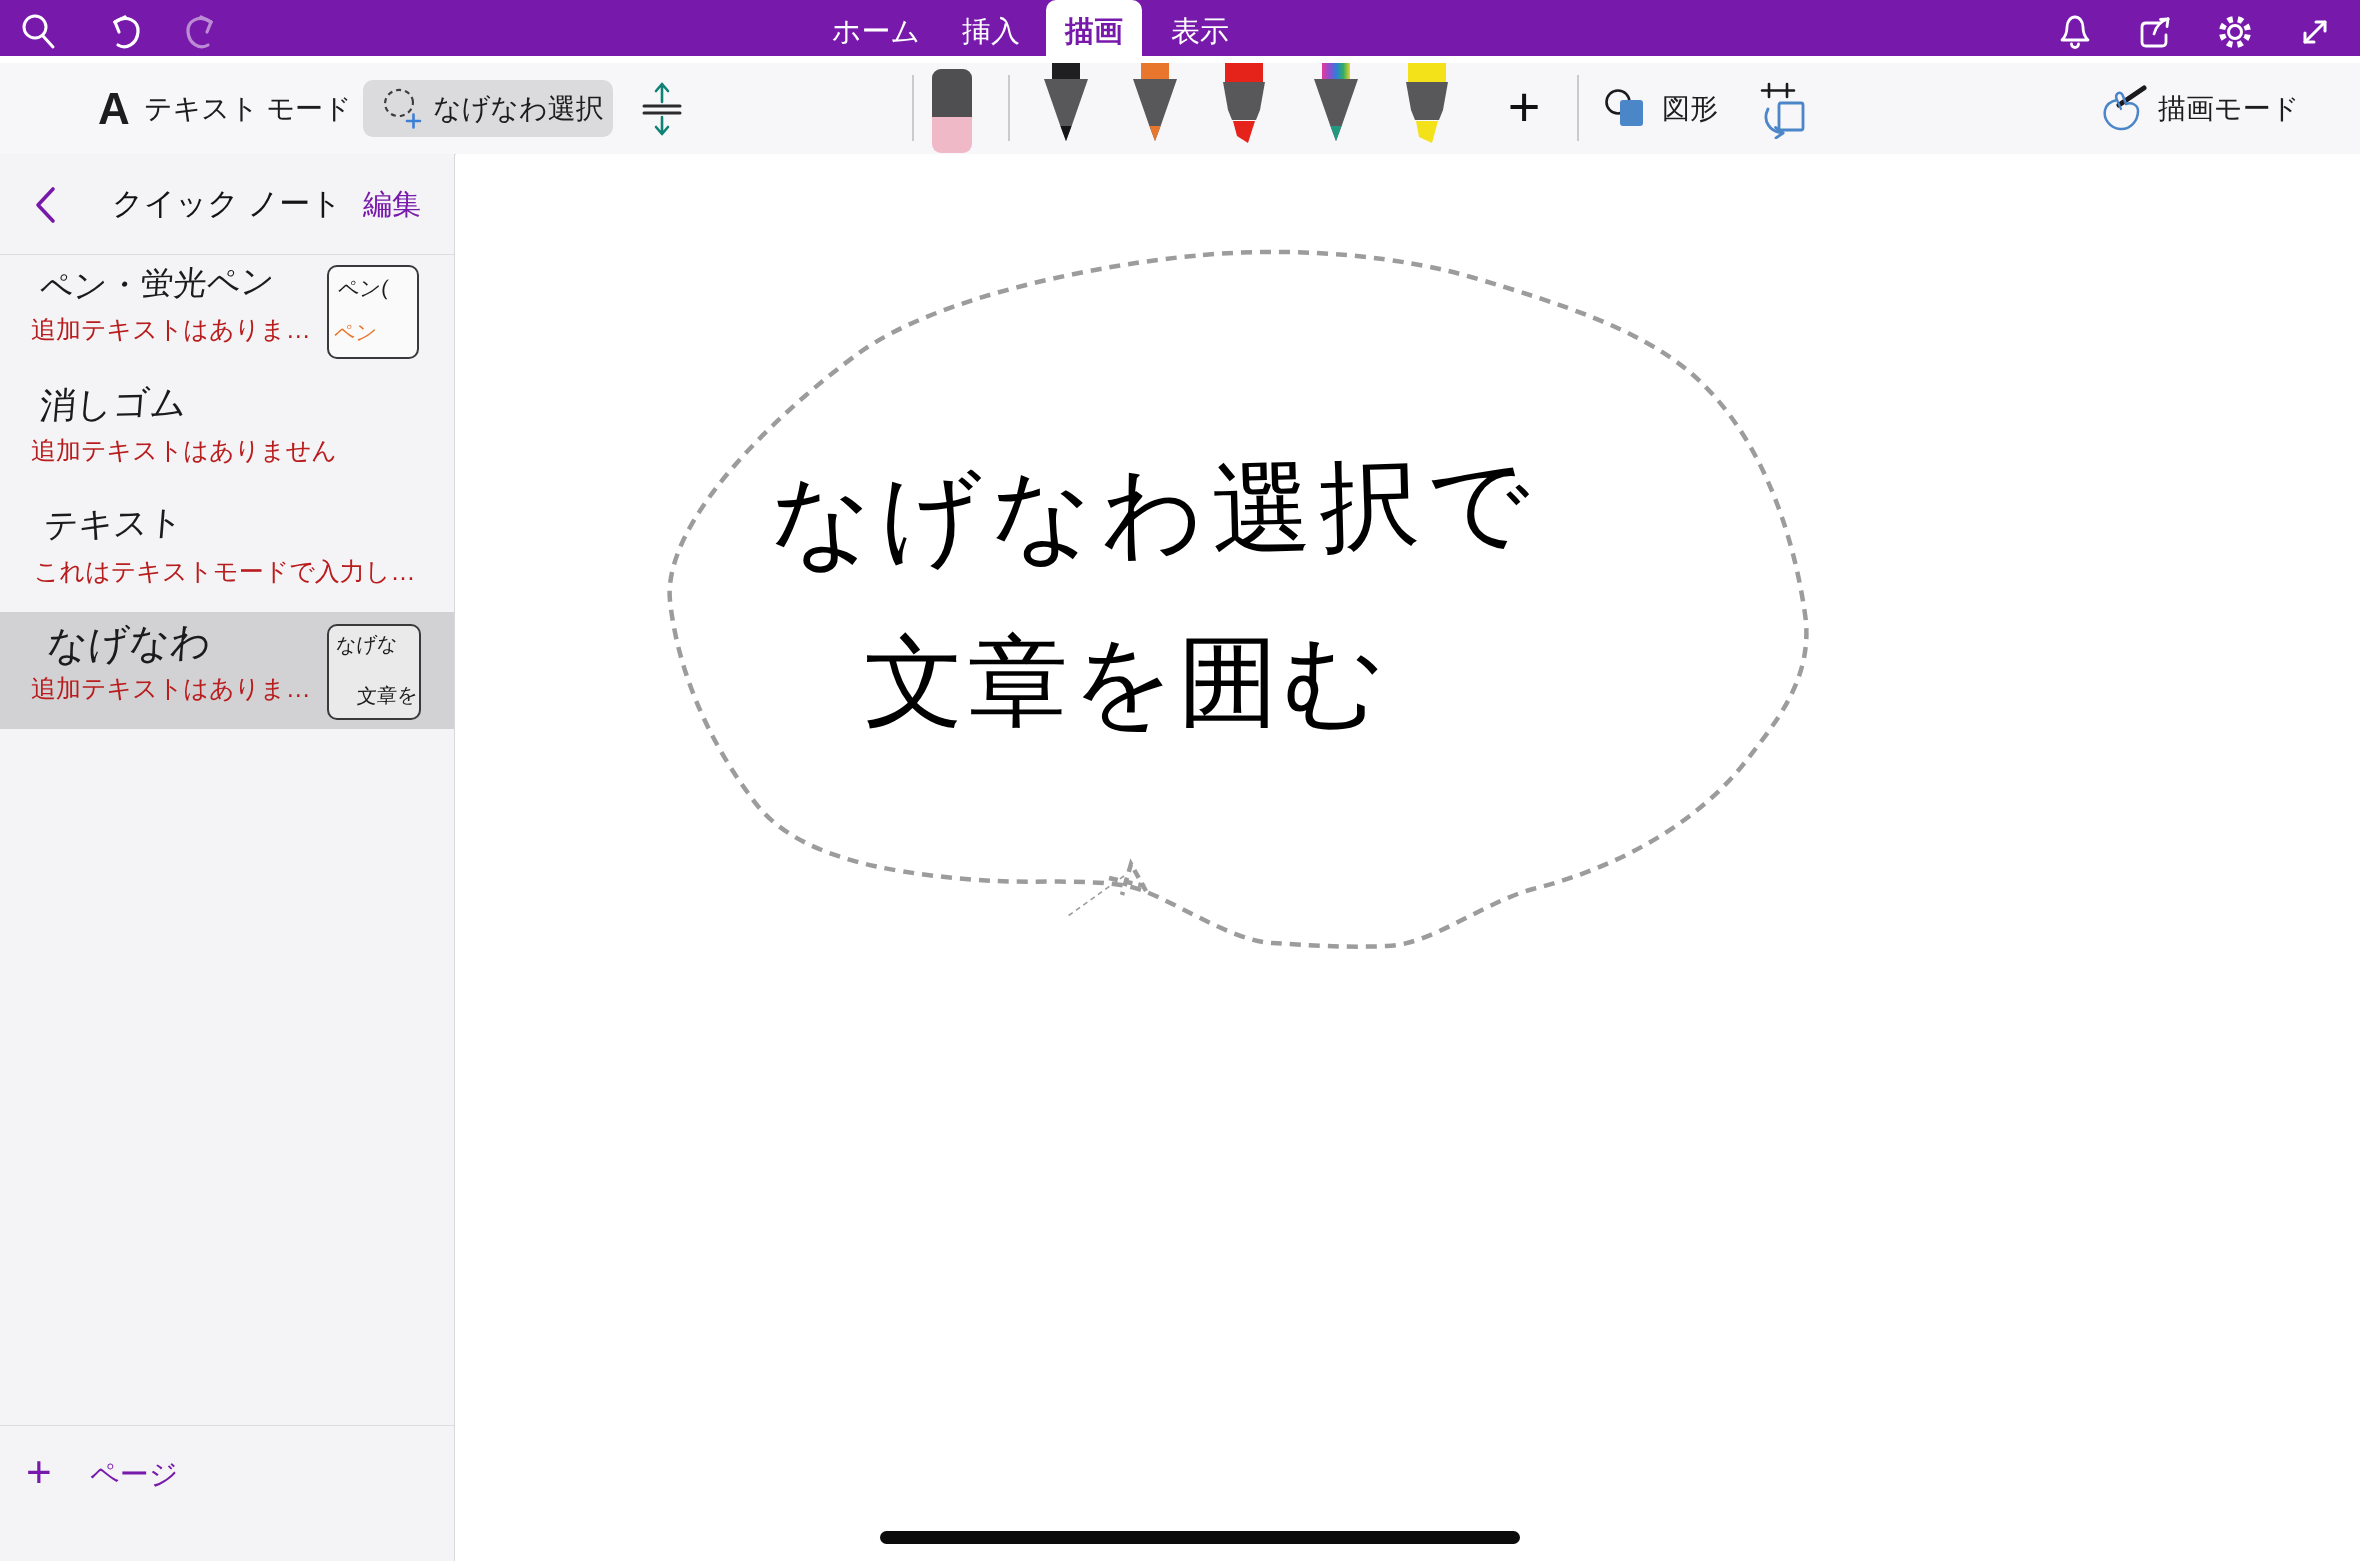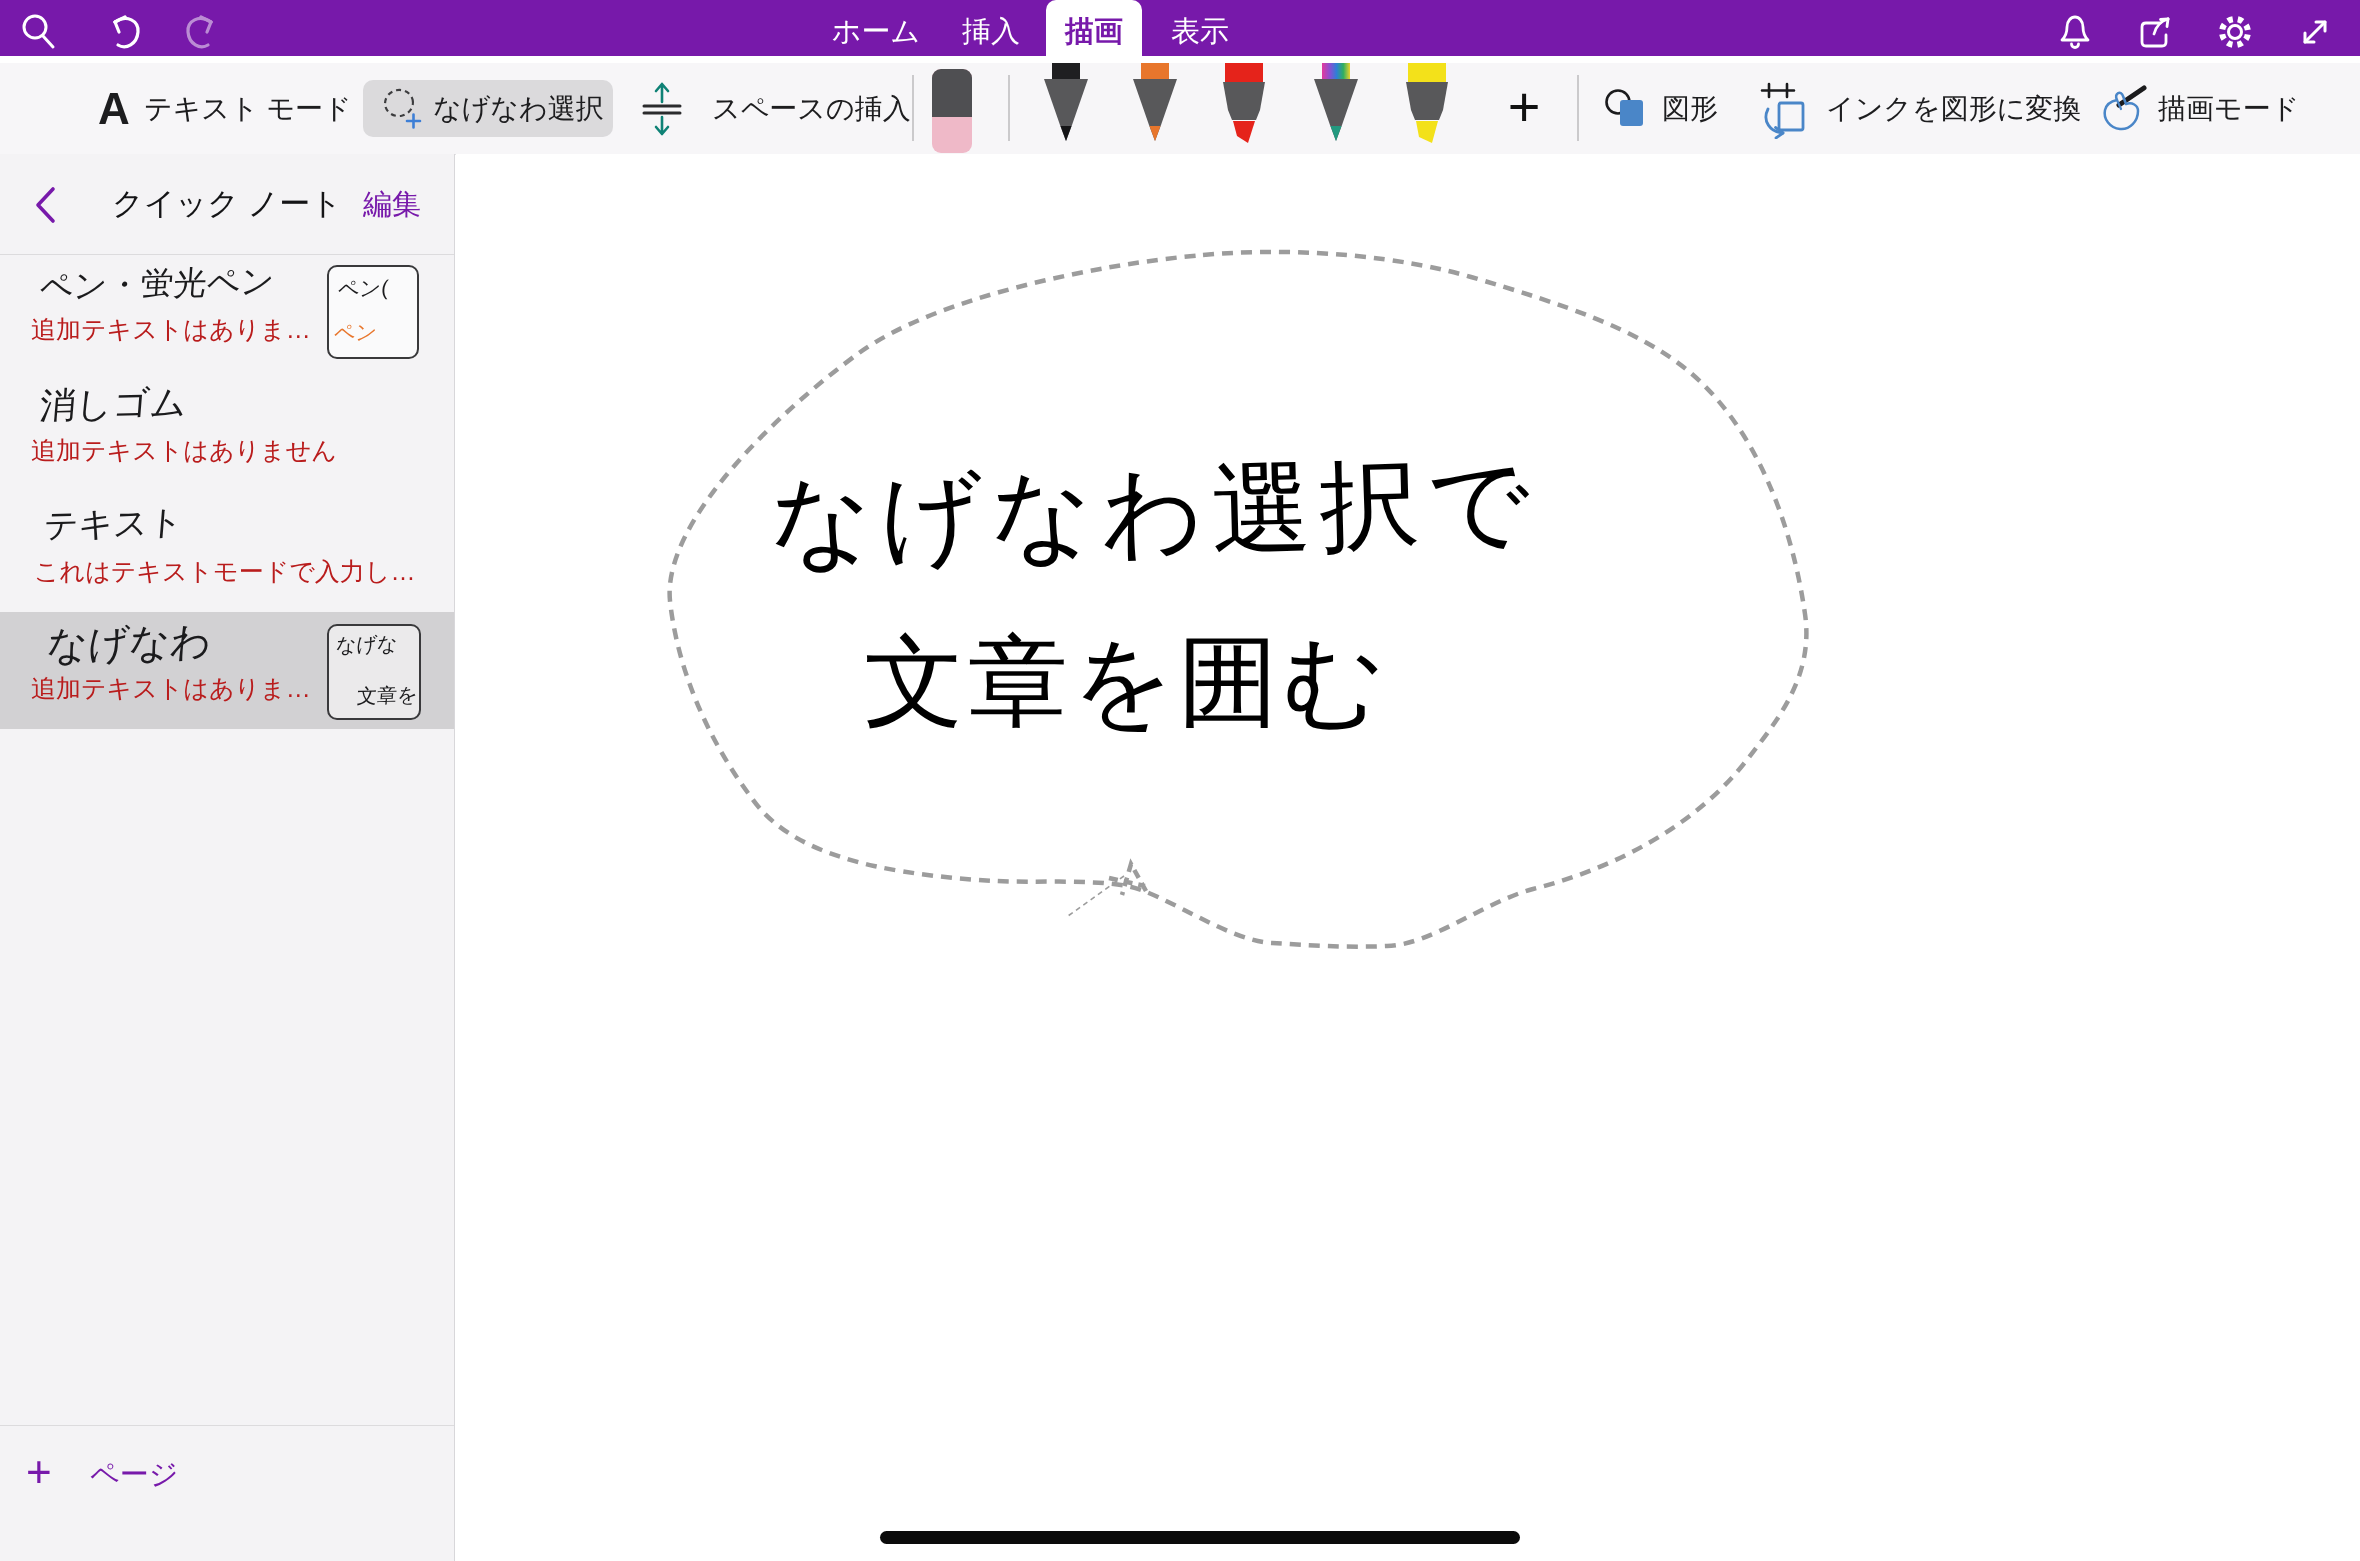--- a/index.html
+++ b/index.html
@@ -129,21 +129,20 @@
     <span class="lbl">なげなわ選択</span>
   </div>
 
   <span class="abs" style="left:638px;top:16px;">
     <svg width="48" height="60" viewBox="0 0 48 60" fill="none" stroke-linecap="round">
         <path d="M6 27 H42 M6 34 H42" stroke="#2B2B2D" stroke-width="3"></path>
         <path d="M24 23 V7 M24 5 L18 12 M24 5 L30 12" stroke="#0F8276" stroke-width="2.6"></path>
         <path d="M24 38 V53 M24 55 L18 48 M24 55 L30 48" stroke="#0F8276" stroke-width="2.6"></path>
       </svg>
   </span>
-  <div class="tool-label" style="left:712px;">スペースの挿入</div>
 
   <div class="v-div" style="left:912px;"></div>
 
   <span class="abs" style="left:930px;top:6px;">
     <svg width="44" height="84" viewBox="0 0 44 84">
         <rect x="2" y="0" width="40" height="84" rx="9" fill="#EFB9C8"></rect>
         <path d="M2 9 a9 9 0 0 1 9 -9 h22 a9 9 0 0 1 9 9 v39 h-40 Z" fill="#4F4F52"></path>
       </svg>
   </span>
 
@@ -207,21 +206,20 @@
   <div class="tool-label" style="left:1662px;">図形</div>
 
   <span class="abs" style="left:1756px;top:18px;">
     <svg width="54" height="58" viewBox="0 0 54 58" fill="none" stroke-linecap="round">
         <path d="M13 3 V16 M31 3 V16 M6 9.5 H38" stroke="#1B1B1D" stroke-width="2.6"></path>
         <rect x="23" y="22" width="24" height="27" rx="2" stroke="#4A86C8" stroke-width="2.8"></rect>
         <path d="M27 52 C14 51 6 40 12 28" stroke="#4A86C8" stroke-width="2.8"></path>
         <path d="M27 52 L19.5 46.5 M27 52 L20 57" stroke="#4A86C8" stroke-width="2.8"></path>
       </svg>
   </span>
-  <div class="tool-label" style="left:1826px;">インクを図形に変換</div>
 
   <span class="abs" style="left:2092px;top:20px;">
     <svg width="56" height="54" viewBox="0 0 56 54" fill="none">
         <path d="M27 22 L52 5" stroke="#1B1B1D" stroke-width="5" stroke-linecap="round"></path>
         <path d="M25 17 C22 10 29 7 31 13 L34 21 C40 19 46 22 46 28 C46 38 38 47 28 46 C18 45 11 36 13 27 C14.5 21 20 18 25 17 Z" stroke="#4A86C8" stroke-width="2.5" stroke-linejoin="round"></path>
         <path d="M25 17 L29 26" stroke="#4A86C8" stroke-width="2.2" stroke-linecap="round"></path>
       </svg>
   </span>
   <div class="tool-label" style="left:2158px;">描画モード</div>
 </div>

